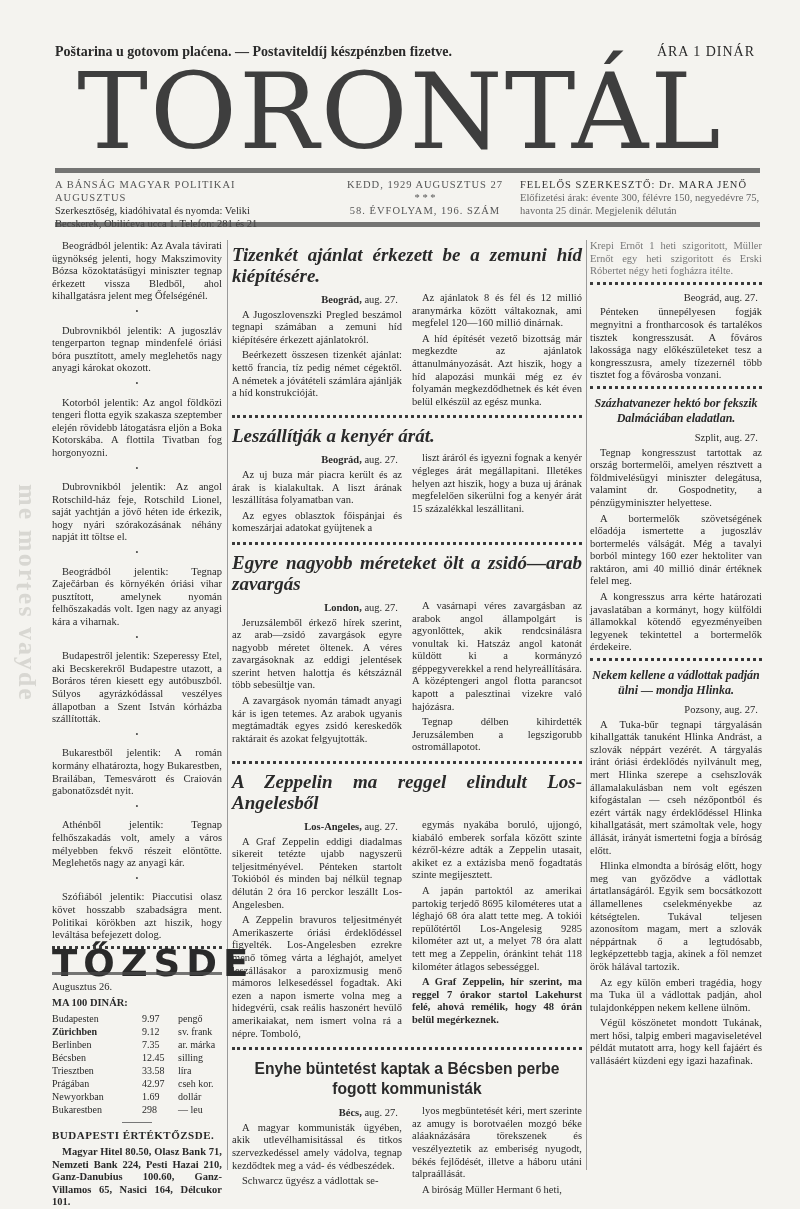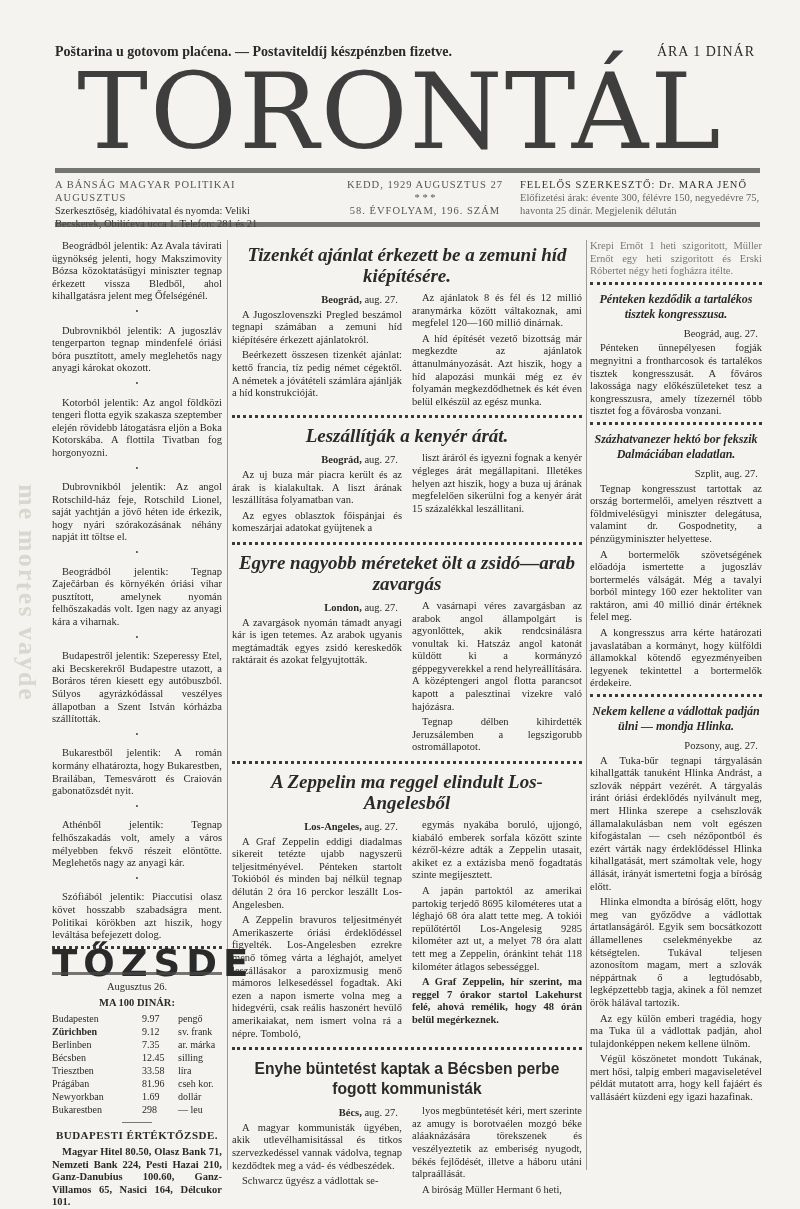--- a/index.html
+++ b/index.html
@@ -33,33 +33,33 @@
   .info .caps { letter-spacing: 1px; color: #555; }
 
   .col { position: absolute; font-size: 10.5px; line-height: 12.6px; text-align: justify; }
   .col p { margin: 0 0 3px 0; text-indent: 10px; }
   .colL { left: 52px; top: 240px; width: 170px; }
   .colM { left: 232px; top: 240px; width: 350px; }
   .colR { left: 590px; top: 240px; width: 172px; }
   .vline { position: absolute; width: 1px; background: #9a9a9a; }
   .bullet { text-align: center; font-size: 8px; margin: 2px 0 6px 0; color: #444; }
   .dotted { height: 3px; border-top: 3px dotted #3a3a3a; margin: 4px 0; }
-  .h-italic { font-style: italic; font-weight: bold; text-align: center; font-size: 19px; line-height: 21px; margin: 4px 0 6px 0; }
+  .h-italic { font-style: italic; font-weight: bold; font-size: 19px; line-height: 21px; margin: 4px 0 6px 0; }
   .h-sans { font-family: "Liberation Sans", sans-serif; font-weight: bold; text-align: center; font-size: 17px; line-height: 20px; margin: 6px 0; transform: scaleX(0.92); }
   .h-small { font-style: italic; font-weight: bold; text-align: center; font-size: 12px; line-height: 15px; margin: 3px 0 6px 0; }
   .dateline { text-align: right; font-size: 10.5px; margin: 2px 4px 2px 0; }
   .dateline b { font-weight: bold; }
   .twocol { display: flex; gap: 10px; }
   .twocol > div { flex: 1; }
   .tozsde-title { font-family: "DejaVu Sans", sans-serif; font-weight: bold; font-size: 37px; text-align: center; letter-spacing: 6px; margin: 6px 0 2px 0; }
   .rate-row { display: flex; font-size: 10px; line-height: 13px; }
   .rate-row .city { width: 90px; }
   .rate-row .val { width: 30px; text-align: left; padding-right: 6px; }
   .rate-row .cur { flex: 1; }
-  .center { text-align: center; }
+  .center { }
   .bold { font-weight: bold; }
   .faded { color: #777; }
 </style>
 </head>
 <body>
 
 <div class="page">
 
   <div class="ghost">ǝpʎɐʌ sǝʇɹoɯ ǝɯ</div>
 
@@ -140,21 +140,21 @@
             <span class="val">12.45</span>
             <span class="cur">silling</span>
           </div>
         <div class="rate-row">
             <span class="city">Triesztben</span>
             <span class="val">33.58</span>
             <span class="cur">líra</span>
           </div>
         <div class="rate-row">
             <span class="city">Prágában</span>
-            <span class="val">81.96</span>
+            <span class="val">42.97</span>
             <span class="cur">cseh kor.</span>
           </div>
         <div class="rate-row">
             <span class="city">Newyorkban</span>
             <span class="val">1.69</span>
             <span class="cur">dollár</span>
           </div>
         <div class="rate-row">
             <span class="city">Bukarestben</span>
             <span class="val">298</span>
@@ -198,20 +198,21 @@
         </div>
       </div>
     </div>
     <div class="dotted"></div>
 
     <div>
       <div class="h-italic">Egyre nagyobb méreteket ölt a zsidó—arab zavargás</div>
       <div class="twocol">
         <div>
           <div class="dateline"><b>London,</b> <span>aug. 27.</span></div>
+          <p>Jeruzsálemből érkező hírek szerint, az arab—zsidó zavargások egyre nagyobb méretet öltenek. A véres zavargásoknak az eddigi jelentések szerint hetven halottja és kétszáznál több sebesültje van.</p>
           <p>A zavargások nyomán támadt anyagi kár is igen tetemes. Az arabok ugyanis megtámadták egyes zsidó kereskedők raktárait és azokat felgyujtották.</p>
         </div>
         <div>
           <p>A vasárnapi véres zavargásban az arabok angol állampolgárt is agyonlőttek, akik rendcsinálásra vonultak ki. Hatszáz angol katonát küldött ki a kormányzó géppegyverekkel a rend helyreállítására. A középtengeri angol flotta parancsot kapott a palesztinai vizekre való hajózásra.</p>
           <p>Tegnap délben kihirdették Jeruzsálemben a legszigorubb ostromállapotot.</p>
         </div>
       </div>
     </div>
     <div class="dotted"></div>
 
@@ -230,37 +231,36 @@
         </div>
       </div>
     </div>
     <div class="dotted"></div>
 
     <div>
       <div class="h-sans">Enyhe büntetést kaptak a Bécsben perbe fogott kommunisták</div>
       <div class="twocol">
         <div>
           <div class="dateline"><b>Bécs,</b> <span>aug. 27.</span></div>
-          <p>A magyar kommunisták ügyében, akik utlevélhamisitással és titkos szervezkedéssel vannak vádolva, tegnap kezdődtek meg a vád- és védbeszédek.</p>
+          <p>A magyar kommunisták ügyében, akik utlevélhamisitással és titkos szervezkedéssel amely vádolva, tegnap kezdődtek meg a vád- és védbeszédek.</p>
           <p>Schwarcz ügyész a vádlottak se-</p>
         </div>
         <div>
           <p>lyos megbüntetését kéri, mert szerinte az amugy is borotvaélen mozgó béke aláaknázására törekszenek és veszélyeztetik az emberiség nyugodt, békés fejlődését, illetve a háboru utáni talpraállását.</p>
           <p>A biróság Müller Hermant 6 heti,</p>
         </div>
       </div>
     </div>
   </div>
 
   <div class="col colR">
     <p class="faded" style="text-indent:0">Krepi Ernőt 1 heti szigoritott, Müller Ernőt egy heti szigoritott és Erski Róbertet négy heti fogházra itélte.</p>
     <div class="dotted"></div>
 
     <div>
-      <div class="h-small">Pénteken kezdődik a tartalékos tisztek kongresszusa.</div>
       <div class="dateline"><span>Beográd,</span> <span>aug. 27.</span></div>
       <p>Pénteken ünnepélyesen fogják megnyitni a frontharcosok és tartalékos tisztek kongresszusát. A főváros lakossága nagy előkészületeket tesz a kongresszusra, amely tízezernél több tisztet fog a fővárosba vonzani.</p>
     </div>
     <div class="dotted"></div>
 
     <div>
       <div class="h-small">Százhatvanezer hektó bor fekszik Dalmáciában eladatlan.</div>
       <div class="dateline"><span>Szplit,</span> <span>aug. 27.</span></div>
       <p>Tegnap kongresszust tartottak az ország bortermelői, amelyen résztvett a földmivelésügyi miniszter delegátusa, valamint dr. Gospodnetity, a pénzügyminiszter helyettese.</p>
       <p>A bortermelők szövetségének előadója ismertette a jugoszláv bortermelés válságát. Még a tavalyi borból mintegy 160 ezer hektoliter van raktáron, ami 40 millió dinár értéknek felel meg.</p>

